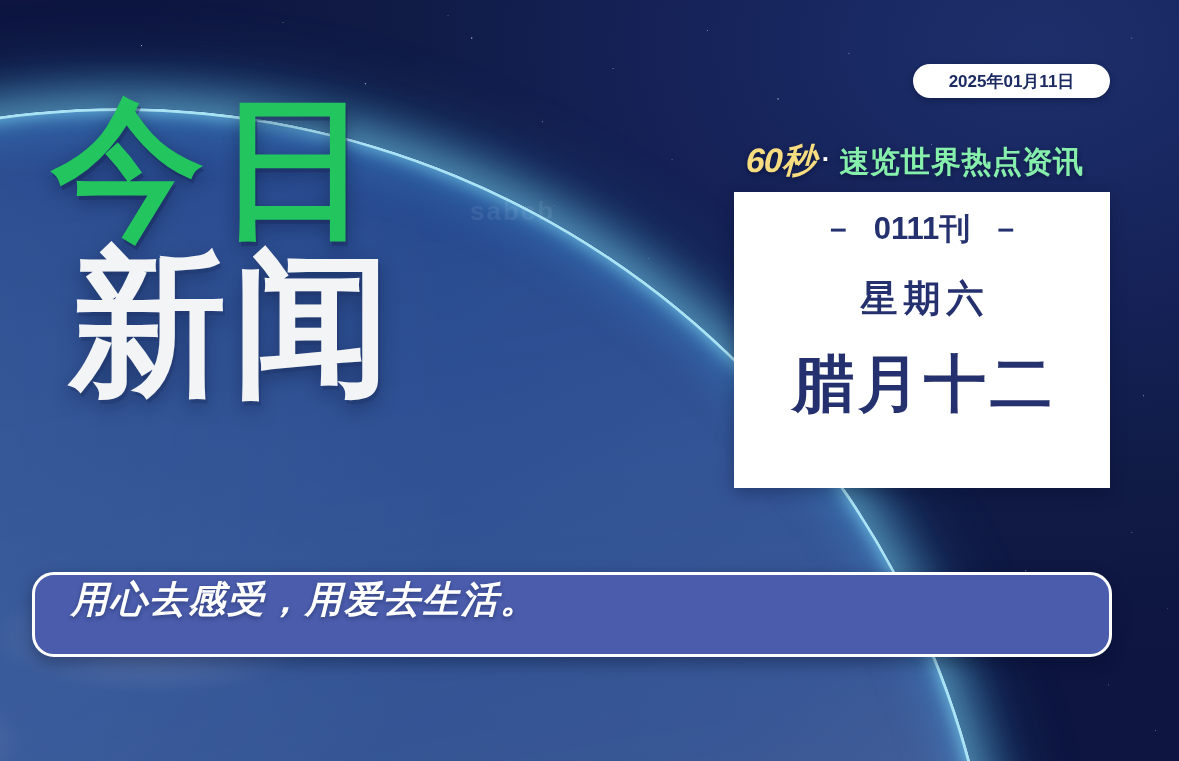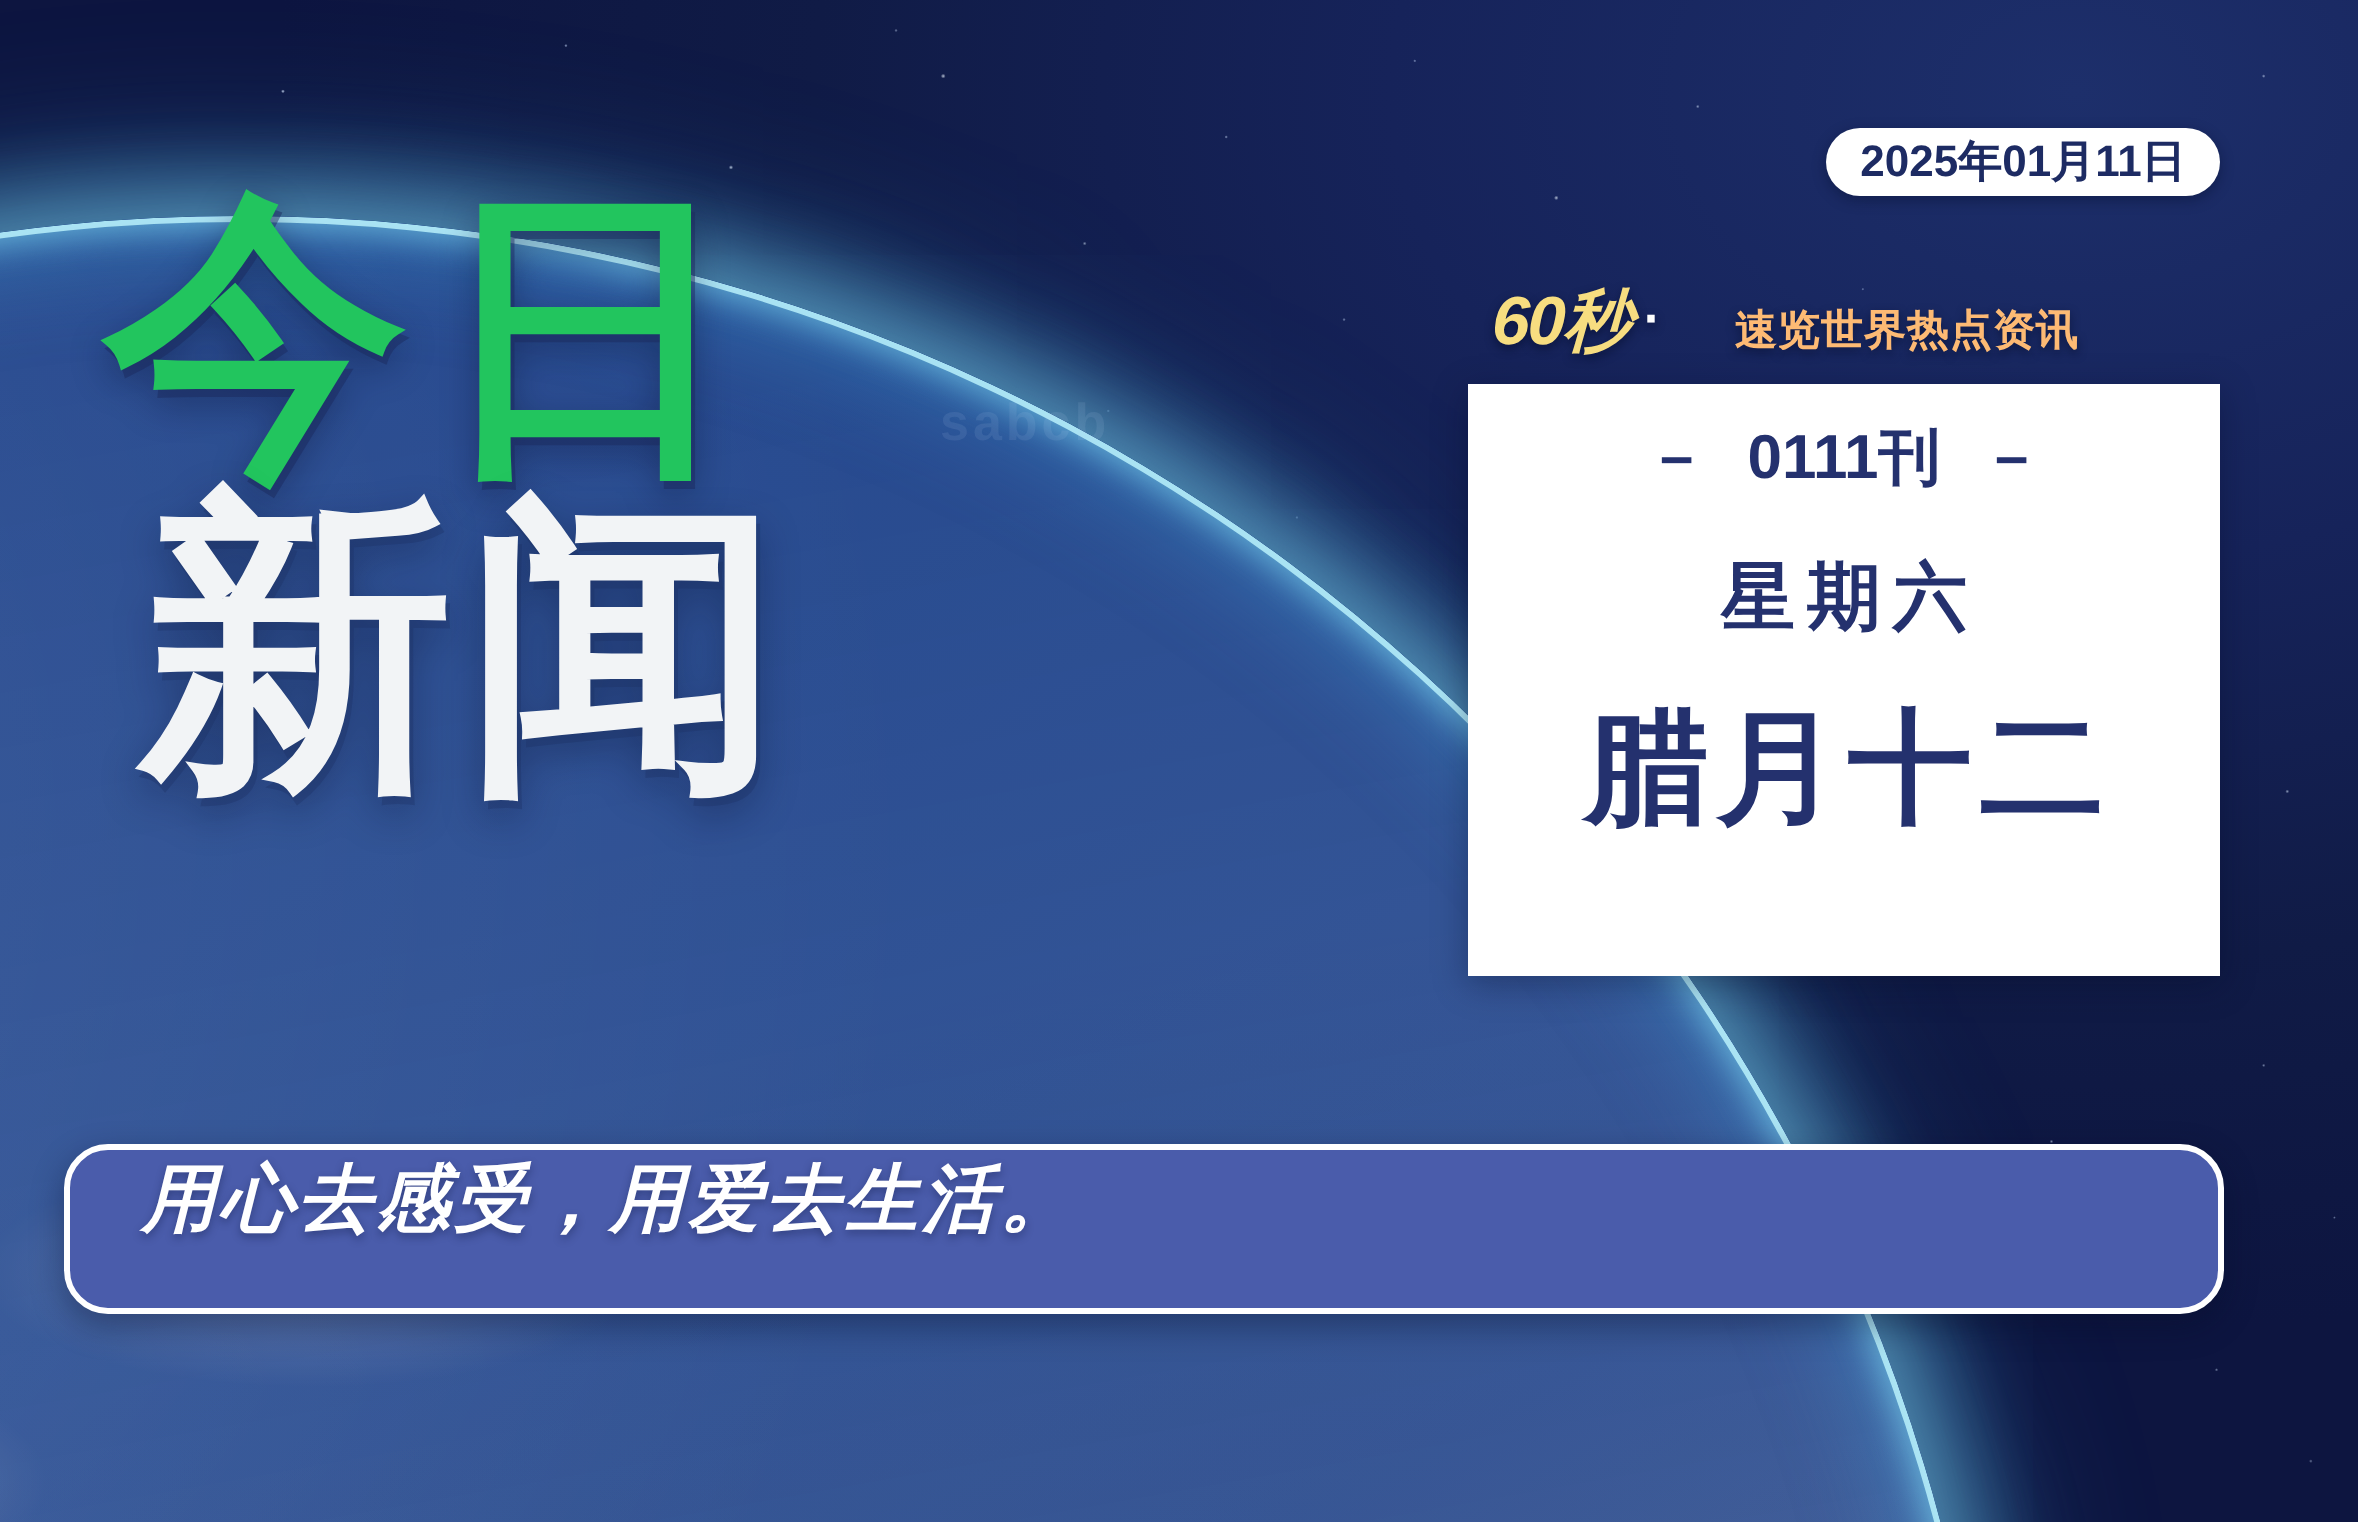--- a/index.html
+++ b/index.html
@@ -164,21 +164,21 @@
 
   
   .date-badge {
     position:absolute;
     left:913px; top:64px;
     width:197px; height:34px;
     background:#ffffff;
     border-radius:17px;
     display:flex; align-items:center; justify-content:center;
     color:#1d2b63;
-    font-size:22px; font-weight:700;
+    font-size:17px; font-weight:700;
     letter-spacing:0px;
     box-shadow:0 2px 7px rgba(5,12,40,.40);
   }
 
   
   .tagline {
     position:absolute;
     left:746px; top:138px;
     display:flex; align-items:baseline; gap:2px;
     white-space:nowrap;
@@ -191,24 +191,23 @@
     font-style:italic;
     transform:skewX(-2deg);
   }
   .tagline .dot {
     color:#ffffff;
     font-size:26px; font-weight:900;
     margin:0 7px 0 5px;
     position:relative; top:-4px;
   }
   .tagline .rest {
-    color:#fdba74;
-    font-size:21px; font-weight:900;
+    color:#86efac;
+    font-size:30px; font-weight:900;
     letter-spacing:.5px;
-    margin-left:28px;
   }
 
   
   .info-card {
     position:absolute;
     left:734px; top:192px;
     width:376px; height:296px;
     background:#ffffff;
     box-shadow:0 4px 16px rgba(5,12,40,.35);
     display:flex; flex-direction:column;

